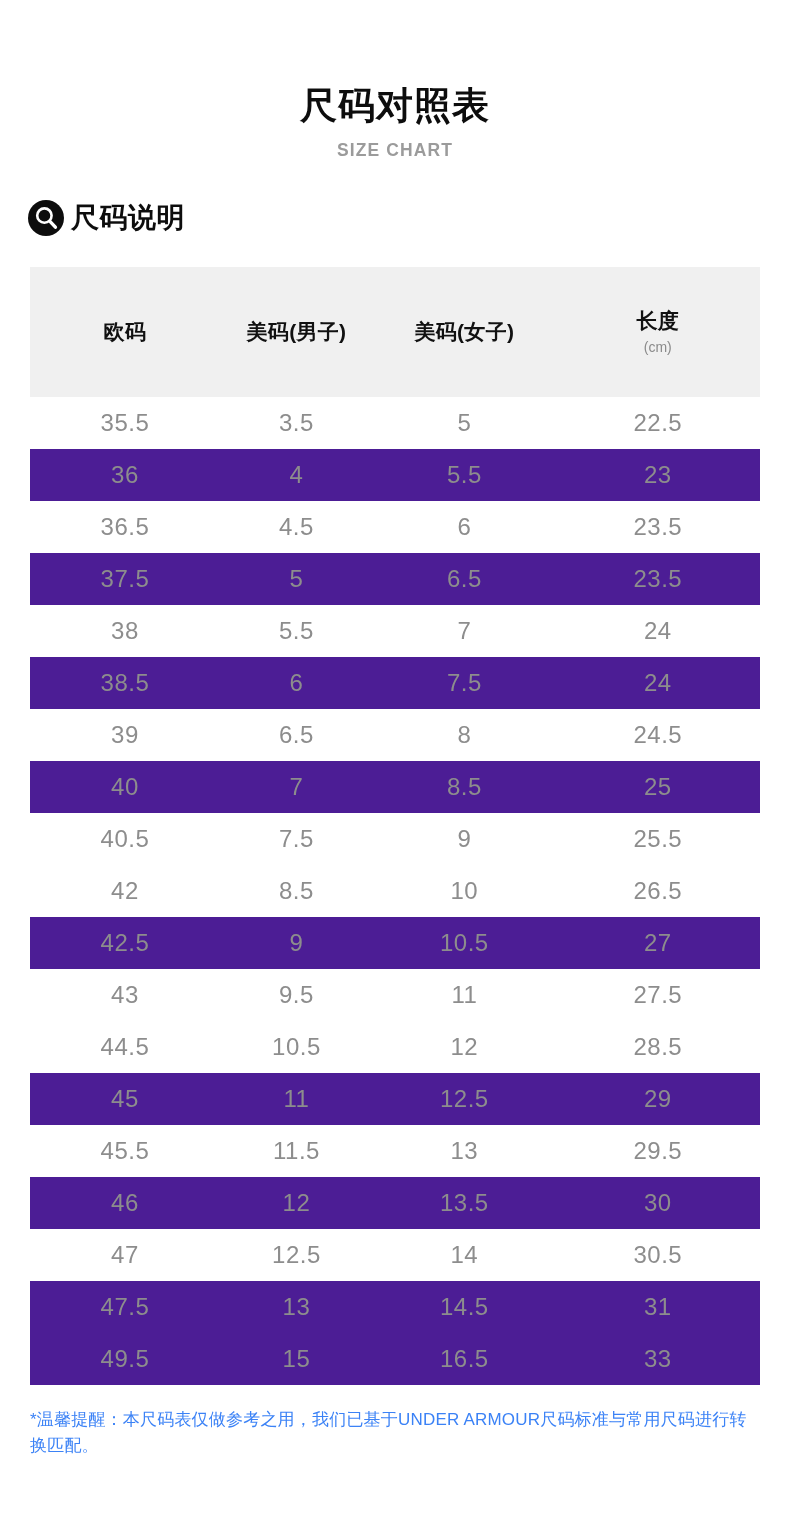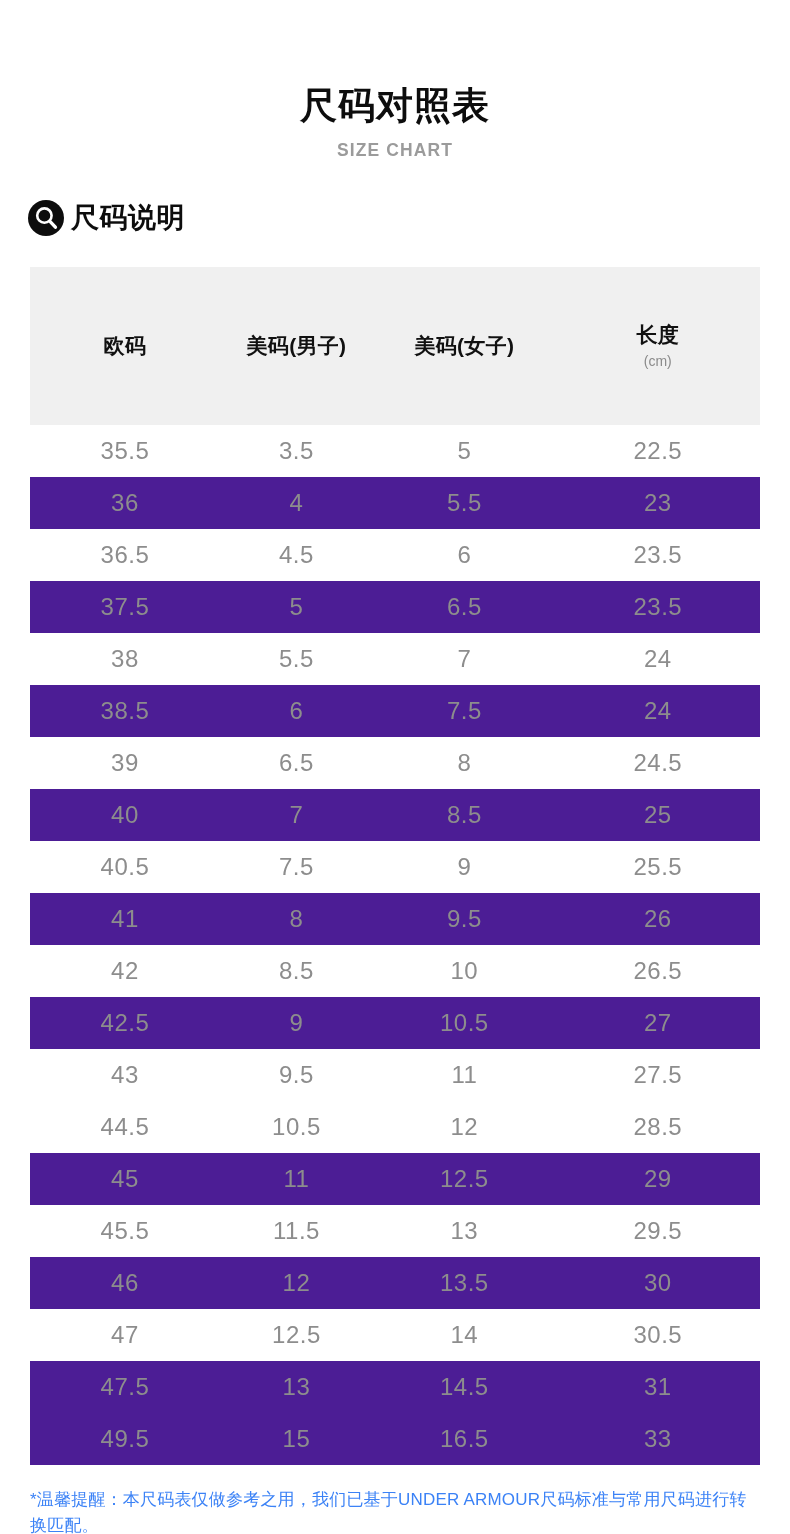--- a/index.html
+++ b/index.html
@@ -75,21 +75,21 @@
     text-align: center;
     padding: 0;
     border: 0;
   }
 
   
   .size-table thead tr {
     background: #f0f0f0;
   }
   .size-table thead th {
-    height: 158px;
+    height: 130px;
     vertical-align: middle;
     font-size: 21px;
     font-weight: bold;
     color: #111111;
     letter-spacing: 0.3px;
   }
   .col-head-inner {
     display: flex;
     flex-direction: column;
     align-items: center;
@@ -235,26 +235,20 @@
           <td>7</td>
           <td>8.5</td>
           <td>25</td>
         </tr>
         <tr>
           <td>40.5</td>
           <td>7.5</td>
           <td>9</td>
           <td>25.5</td>
         </tr>
-        <tr class="alt">
-          <td>41</td>
-          <td>8</td>
-          <td>9.5</td>
-          <td>26</td>
-        </tr>
         <tr>
           <td>42</td>
           <td>8.5</td>
           <td>10</td>
           <td>26.5</td>
         </tr>
         <tr class="alt">
           <td>42.5</td>
           <td>9</td>
           <td>10.5</td>

